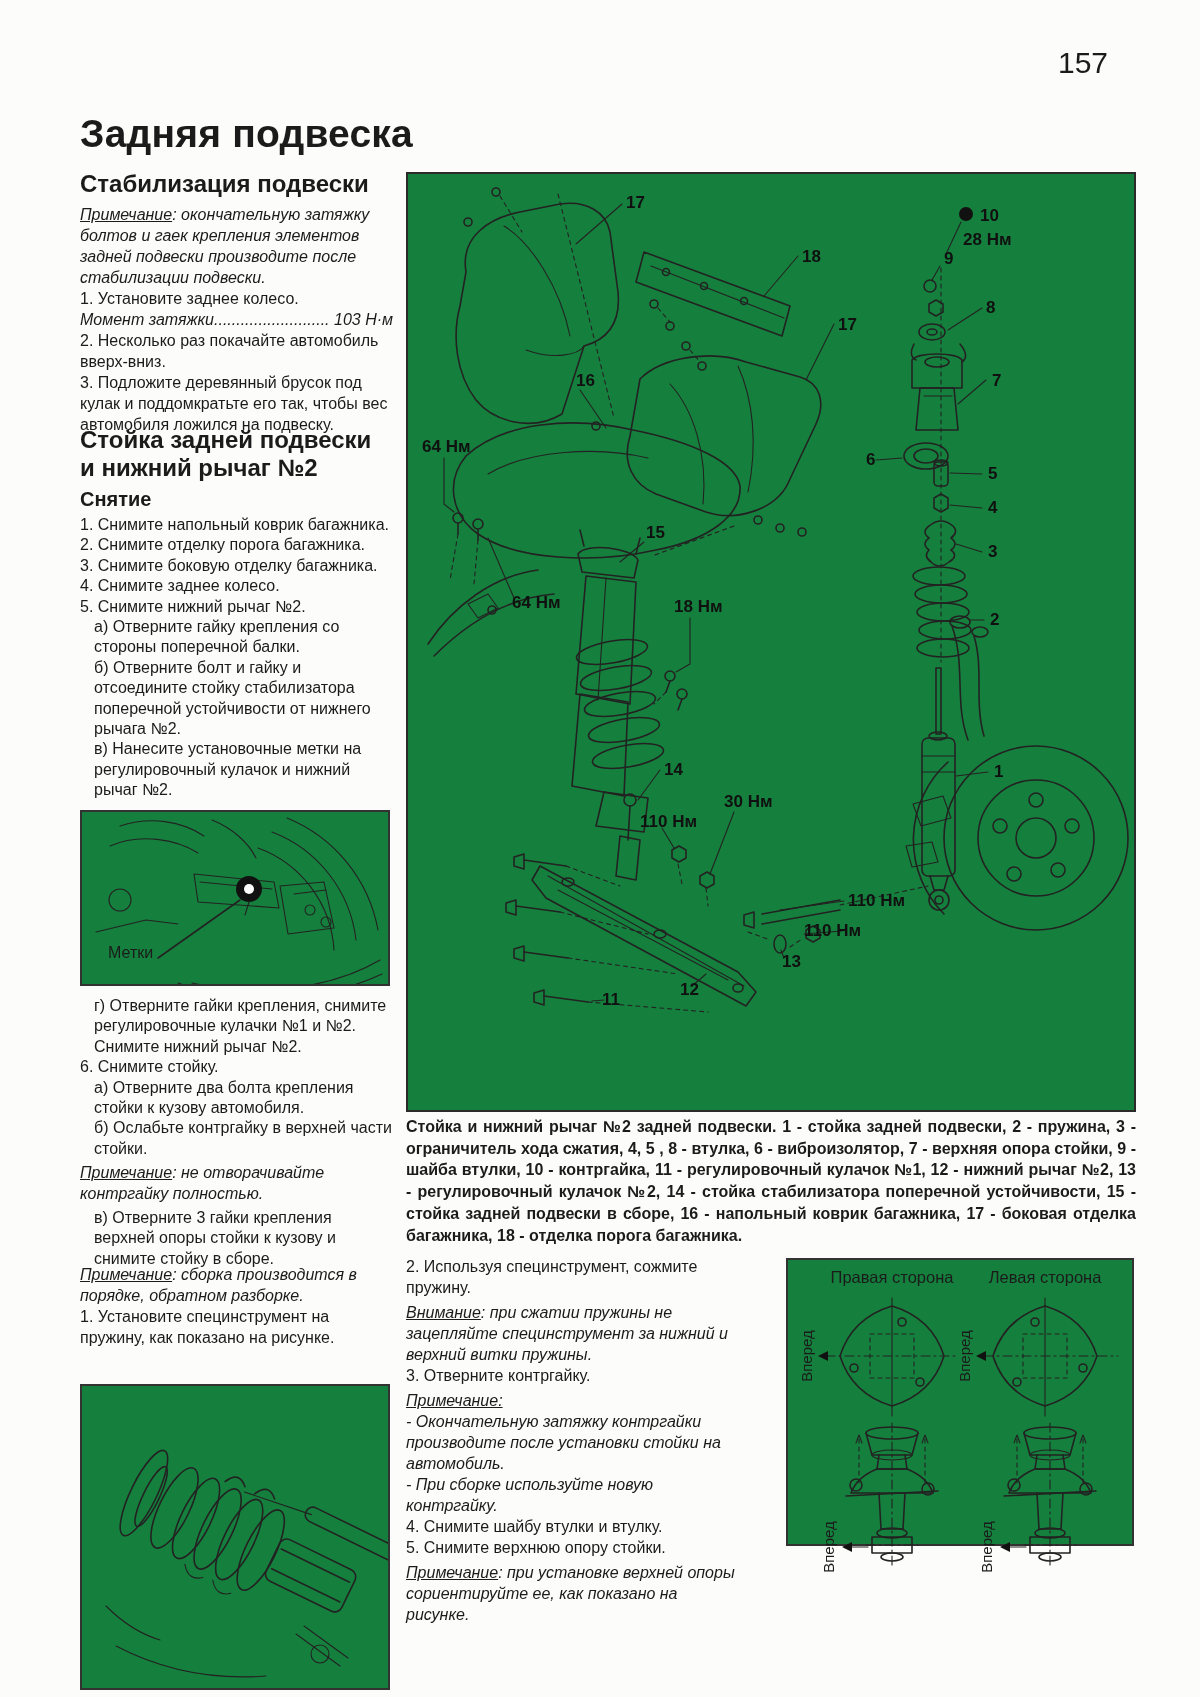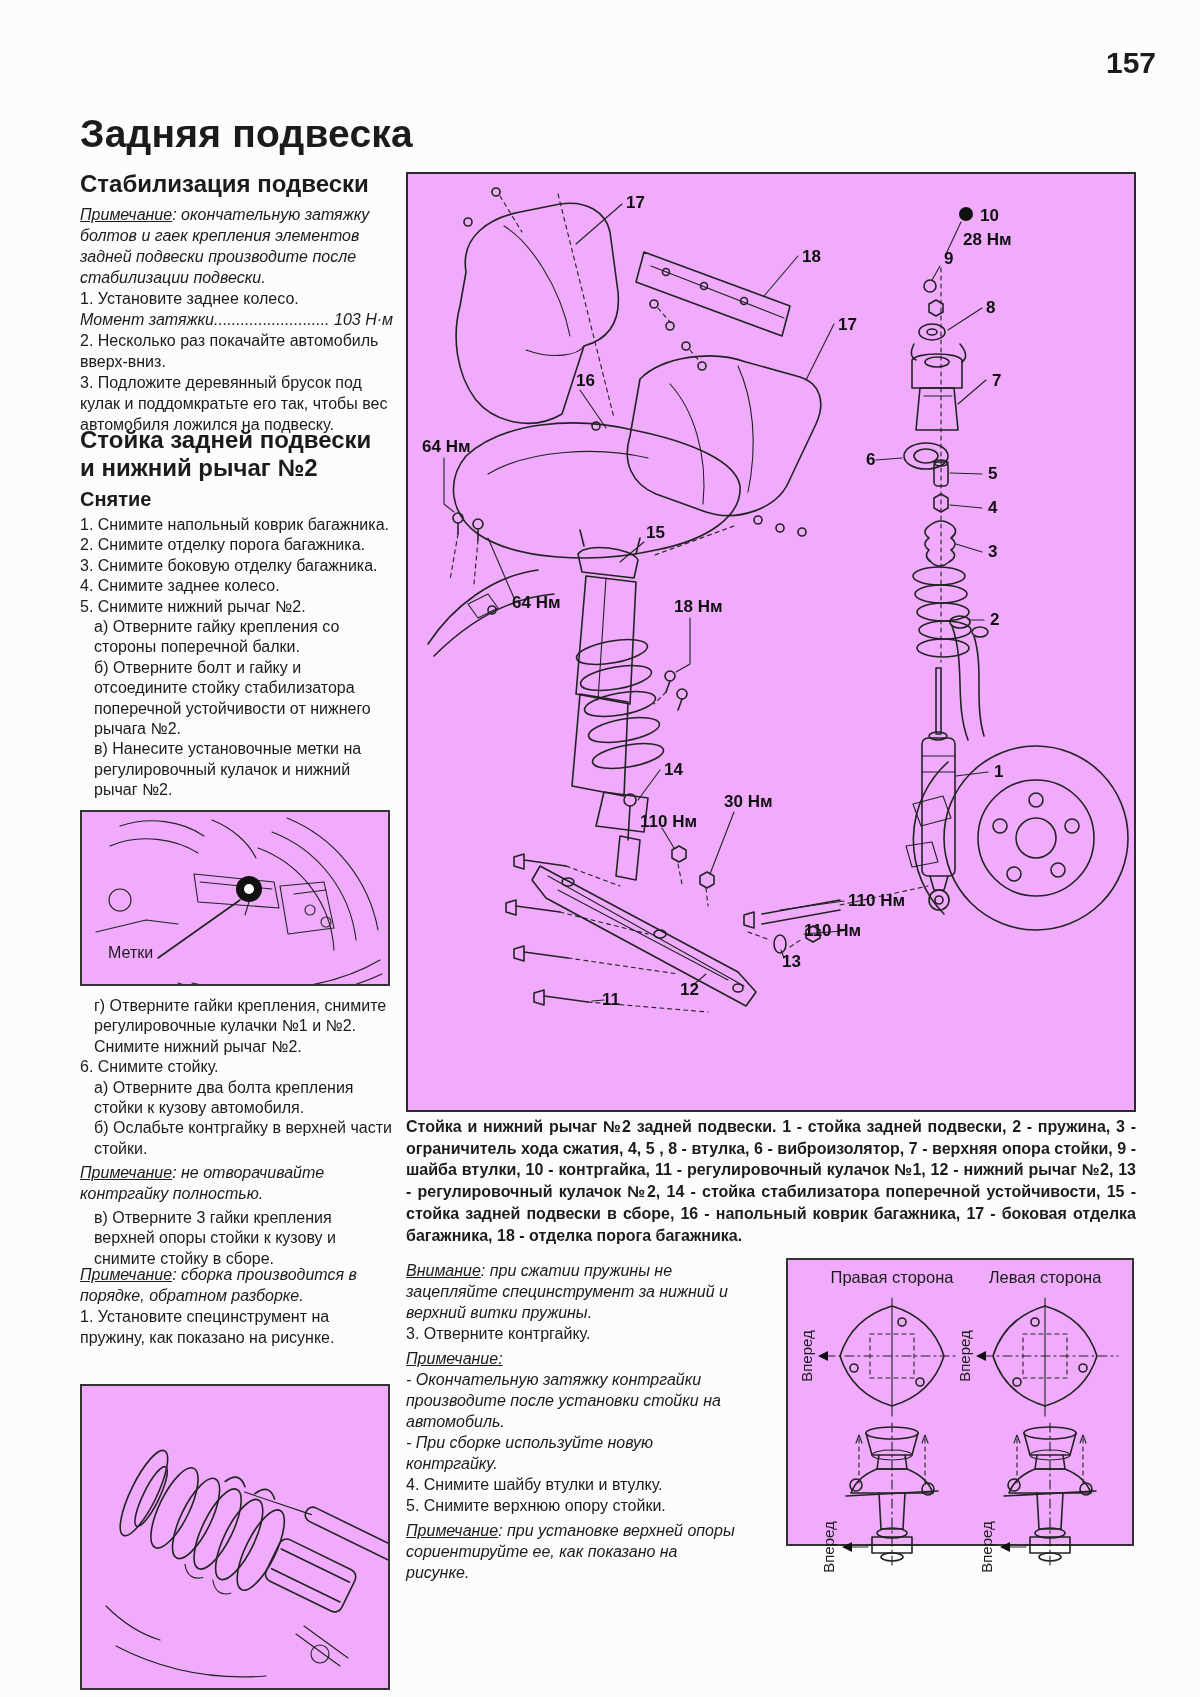--- a/index.html
+++ b/index.html
@@ -1,29 +1,29 @@
 <!DOCTYPE html>
 <html><head>
 <meta charset="utf-8">
 <style>
   html,body{margin:0;padding:0;background:#ffffff;}
   .sheet{position:relative;width:1200px;height:1697px;background:#fcfcfa;
          font-family:"Liberation Sans",sans-serif;color:#1b1b1b;overflow:hidden;}
   .abs{position:absolute;}
-  .pagenum{position:absolute;left:1106px;top:46px;font-size:30px;font-weight:700;}
+  .pagenum{position:absolute;left:1058px;top:46px;font-size:30px;font-weight:400;}
   h1{margin:0;font-size:39px;font-weight:700;letter-spacing:.2px;}
   h2{margin:0 0 6px 0;font-size:24px;font-weight:700;line-height:28px;}
   h3{margin:2px 0 4px 0;font-size:20px;font-weight:700;}
   .txt p{margin:0;font-size:16px;line-height:20.4px;}
   .txt.loose p{line-height:21px;}
   .note{font-style:italic;}
   .u{text-decoration:underline;}
   .sub{padding-left:14px;}
   .gap{height:4px;}
-  .figure{border:2px solid #333;background:#f0abfc;box-sizing:border-box;}
+  .figure{border:2px solid #333;background:#15803d;box-sizing:border-box;}
   #diagram{left:406px;top:172px;width:730px;height:940px;border:2px solid #2b2b2b;}
   #caption{left:406px;top:1116px;width:730px;font-weight:700;font-size:16px;
            line-height:21.7px;text-align:justify;}
   #rsteps{left:406px;top:1256px;width:336px;}
   #orient{left:786px;top:1258px;width:348px;height:288px;}
   #fig1{left:80px;top:810px;width:310px;height:176px;}
   #fig2{left:80px;top:1384px;width:310px;height:306px;}
   svg{display:block;}
   .ln{stroke:#222;fill:none;stroke-width:1.6;stroke-linejoin:round;stroke-linecap:round;}
   .thin{stroke-width:1.1;}
@@ -374,20 +374,21 @@
           <text x="374" y="793">13</text>
           <text x="272" y="821">12</text>
           <text x="194" y="831">11</text>
         </g>
     </svg>
   </div>
 
   <div id="caption" class="abs">Стойка и нижний рычаг №2 задней подвески. 1 - стойка задней подвески, 2 - пружина, 3 - ограничитель хода сжатия, 4, 5 , 8 - втулка, 6 - виброизолятор, 7 - верхняя опора стойки, 9 - шайба втулки, 10 - контргайка, 11 - регулировочный кулачок №1, 12 - нижний рычаг №2, 13 - регулировочный кулачок №2, 14 - стойка стабилизатора поперечной устойчивости, 15 - стойка задней подвески в сборе, 16 - напольный коврик багажника, 17 - боковая отделка багажника, 18 - отделка порога багажника.</div>
 
   <div id="rsteps" class="abs txt loose">
+    <p>2. Используя специнструмент, сожмите пружину.</p>
     <div class="gap"></div>
     <p class="note"><span class="u">Внимание</span><span>: при сжатии пружины не зацепляйте специнструмент за нижний и верхний витки пружины.</span></p>
     <p>3. Отверните контргайку.</p>
     <div class="gap"></div>
     <p class="note u" style="text-decoration:none;"><span class="u">Примечание:</span></p>
     <p class="note">-  Окончательную затяжку контргайки производите после установки стойки на автомобиль.</p>
     <p class="note">-  При сборке используйте новую контргайку.</p>
     <p>4. Снимите шайбу втулки и втулку.</p>
     <p>5. Снимите верхнюю опору стойки.</p>
     <div class="gap"></div>

